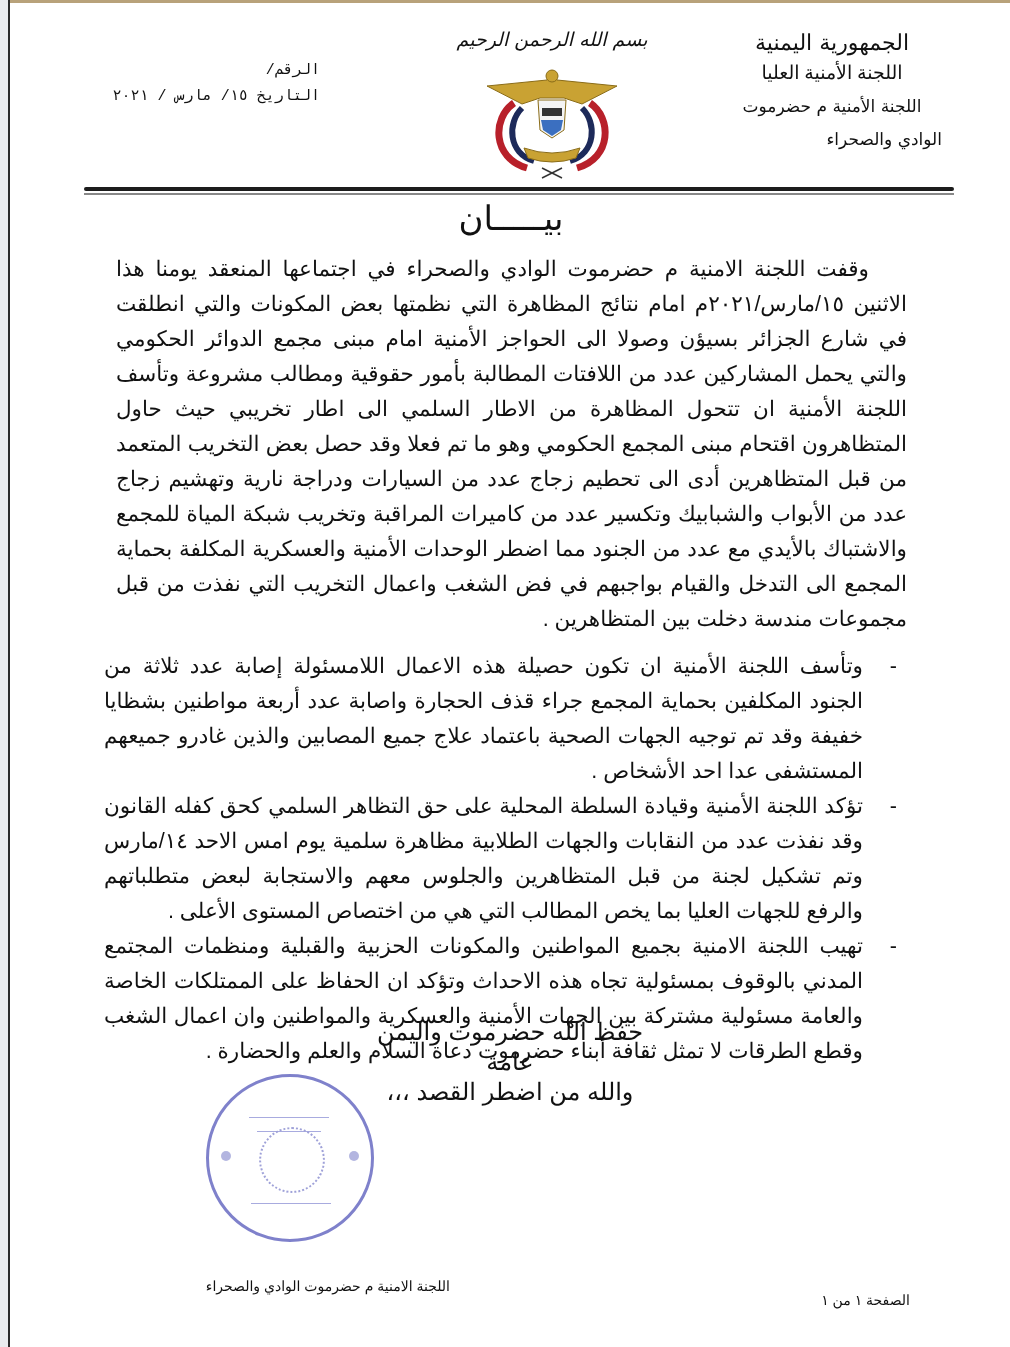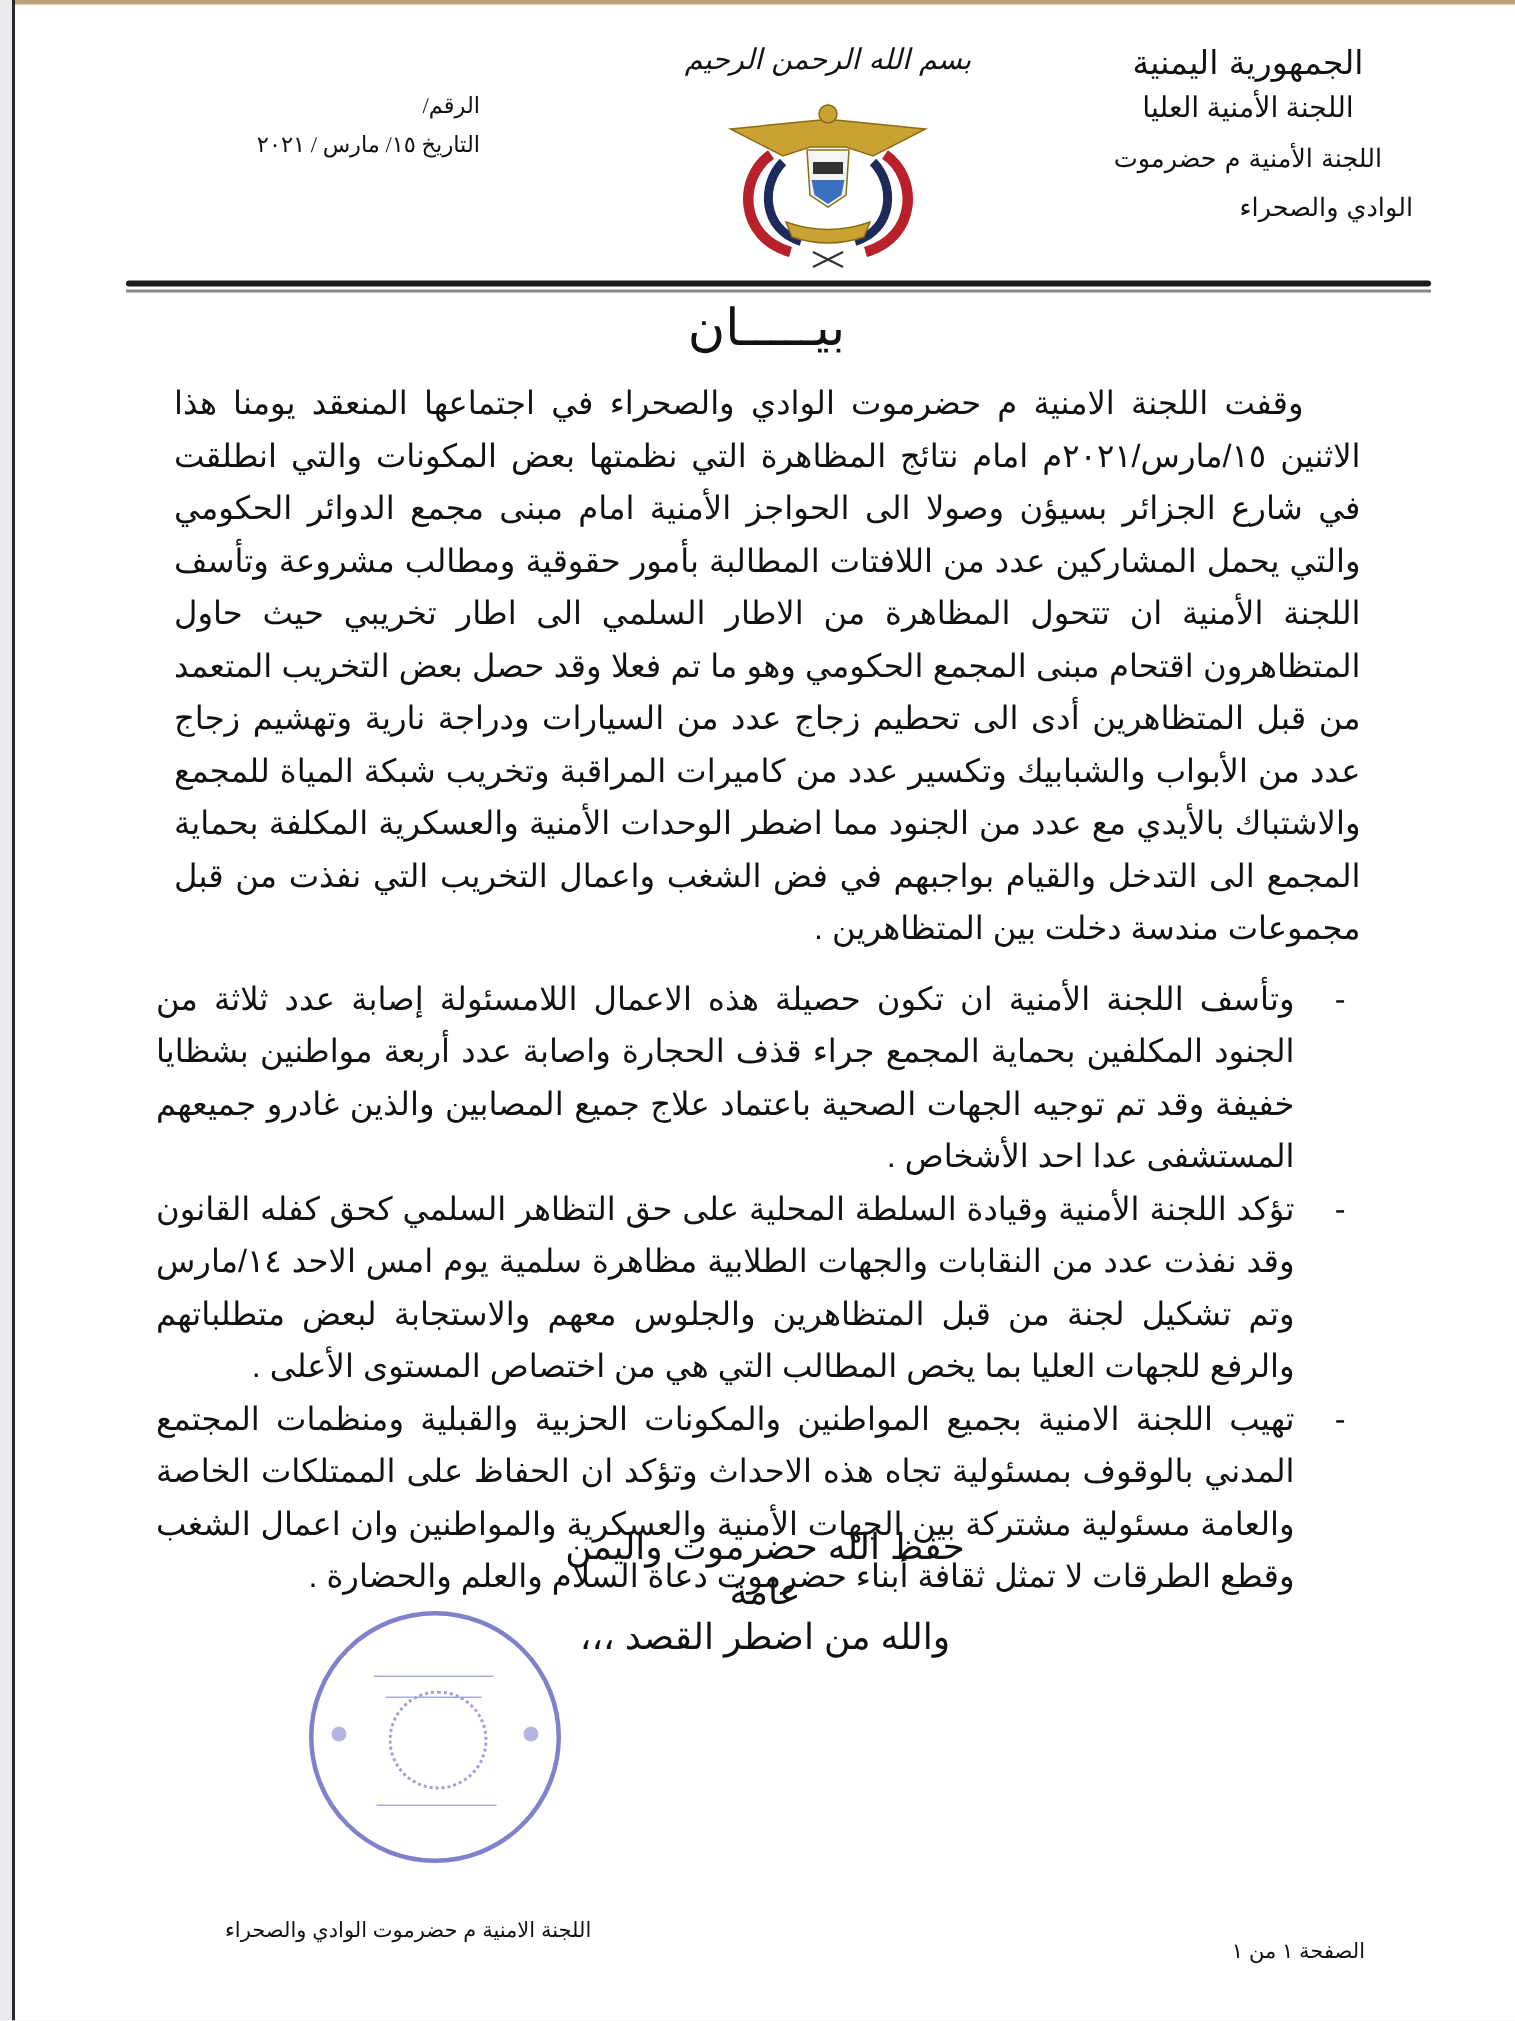--- a/index.html
+++ b/index.html
@@ -18,21 +18,21 @@
   .hdr-right {
     position: absolute; right: 70px; top: 28px; width: 220px; text-align: center;
     direction: rtl;
   }
   .hdr-right .l1 { font-size: 22px; font-family: "DejaVu Serif", serif; line-height: 30px; }
   .hdr-right .l2 { font-size: 19px; font-family: Liberation Serif, serif; line-height: 30px; }
   .hdr-right .l3 { font-size: 17px; font-family: "DejaVu Serif", serif; line-height: 36px; }
   .hdr-right .l4 { font-size: 17px; font-family: "DejaVu Serif", serif; line-height: 30px; text-align: right; }
   .hdr-left {
     position: absolute; left: 90px; top: 58px; width: 220px; direction: rtl; text-align: right;
-    font-size: 15px; line-height: 26px; font-family: Liberation Serif, serif;
+    font-size: 15px; line-height: 26px; font-family: Liberation Mono, monospace;
   }
   .emblem { position: absolute; left: 428px; top: 8px; width: 200px; height: 172px; margin-left: 14px; }
   .divider { position: absolute; left: 74px; top: 187px; width: 870px; }
   .divider .a { height: 4px; background: #1c1c1c; border-radius: 2px; }
   .divider .b { height: 2px; background: #888; margin-top: 2px; }
   .title {
     position: absolute; left: 0; width: 1002px; top: 198px; text-align: center;
     font-size: 34px; font-family: "DejaVu Serif", serif; direction: rtl; letter-spacing: 2px;
   }
   .body {
@@ -50,21 +50,21 @@
   }
   .stamp {
     position: absolute; left: 196px; top: 1074px; width: 168px; height: 168px;
     border-radius: 50%; border: 3px solid #3b3fb0; opacity: 0.65;
     box-sizing: border-box;
   }
   .stamp .inner { position: absolute; left: 50px; top: 50px; width: 62px; height: 62px; border-radius: 50%; border: 2px dotted #6c70c4; }
   .stamp .dot { position: absolute; width: 10px; height: 10px; border-radius: 50%; background: #8b8fd0; top: 74px; }
   .stamp .line { position: absolute; height: 1px; background: #7b7fcf; }
   .footer-center {
-    position: absolute; left: 140px; width: 300px; top: 1275px; direction: rtl; text-align: left;
+    position: absolute; left: 140px; width: 300px; top: 1275px; direction: rtl; text-align: right;
     font-family: "Liberation Sans", sans-serif; font-size: 14px; line-height: 22px;
   }
   .footer-right {
     position: absolute; right: 102px; top: 1292px; direction: rtl;
     font-family: "Liberation Sans", sans-serif; font-size: 14px;
   }
 </style>
 </head>
 <body>
 

